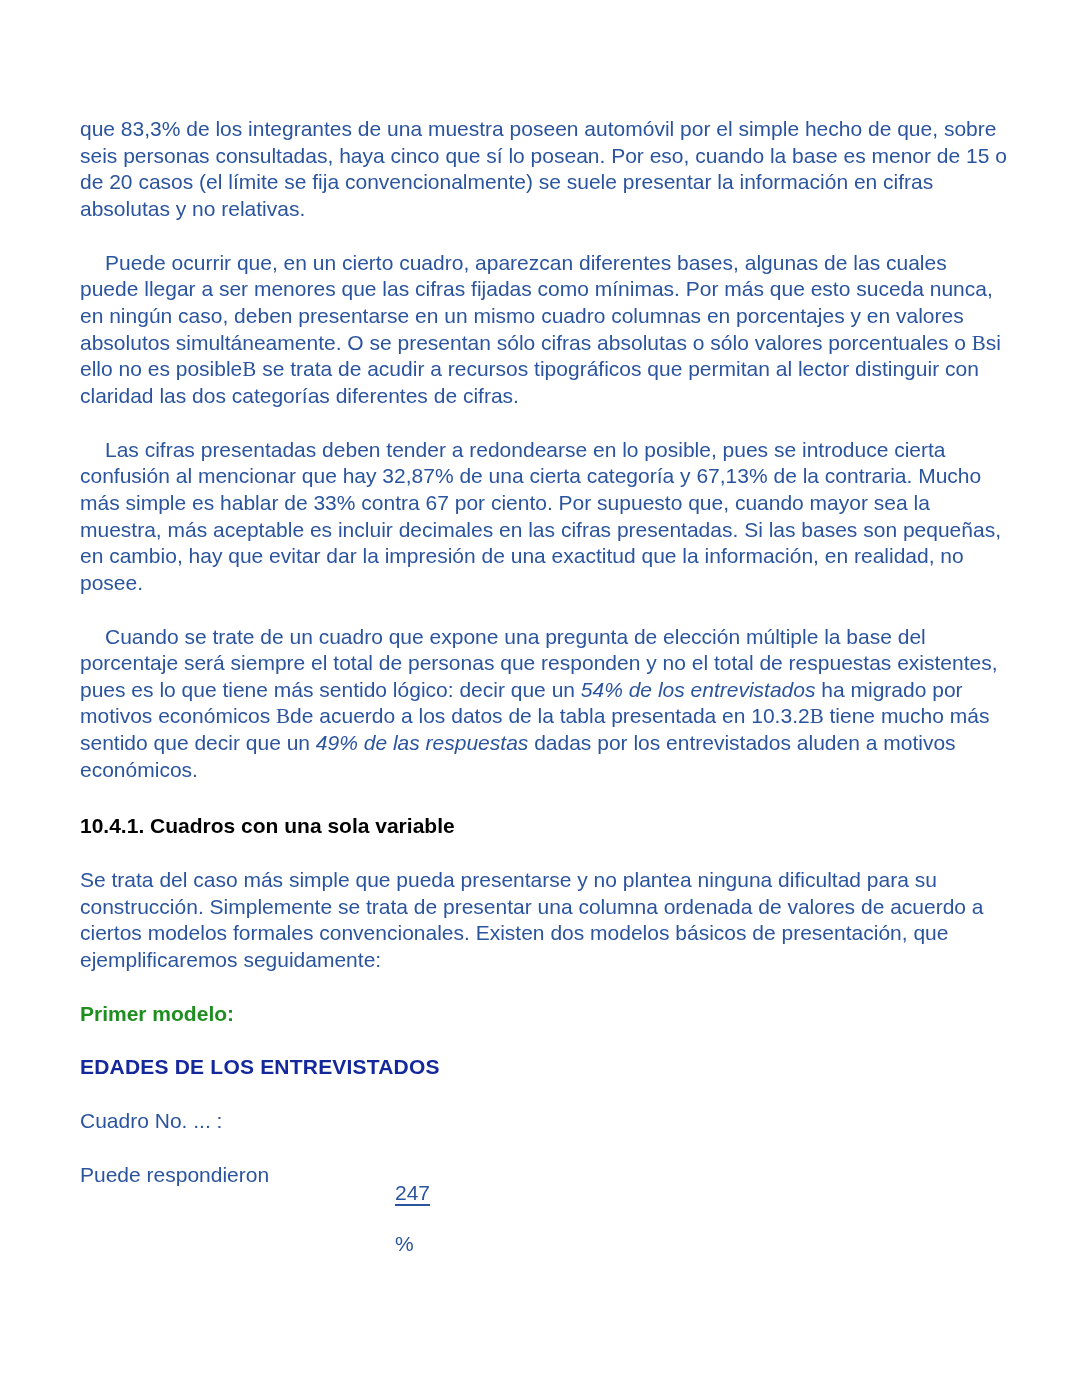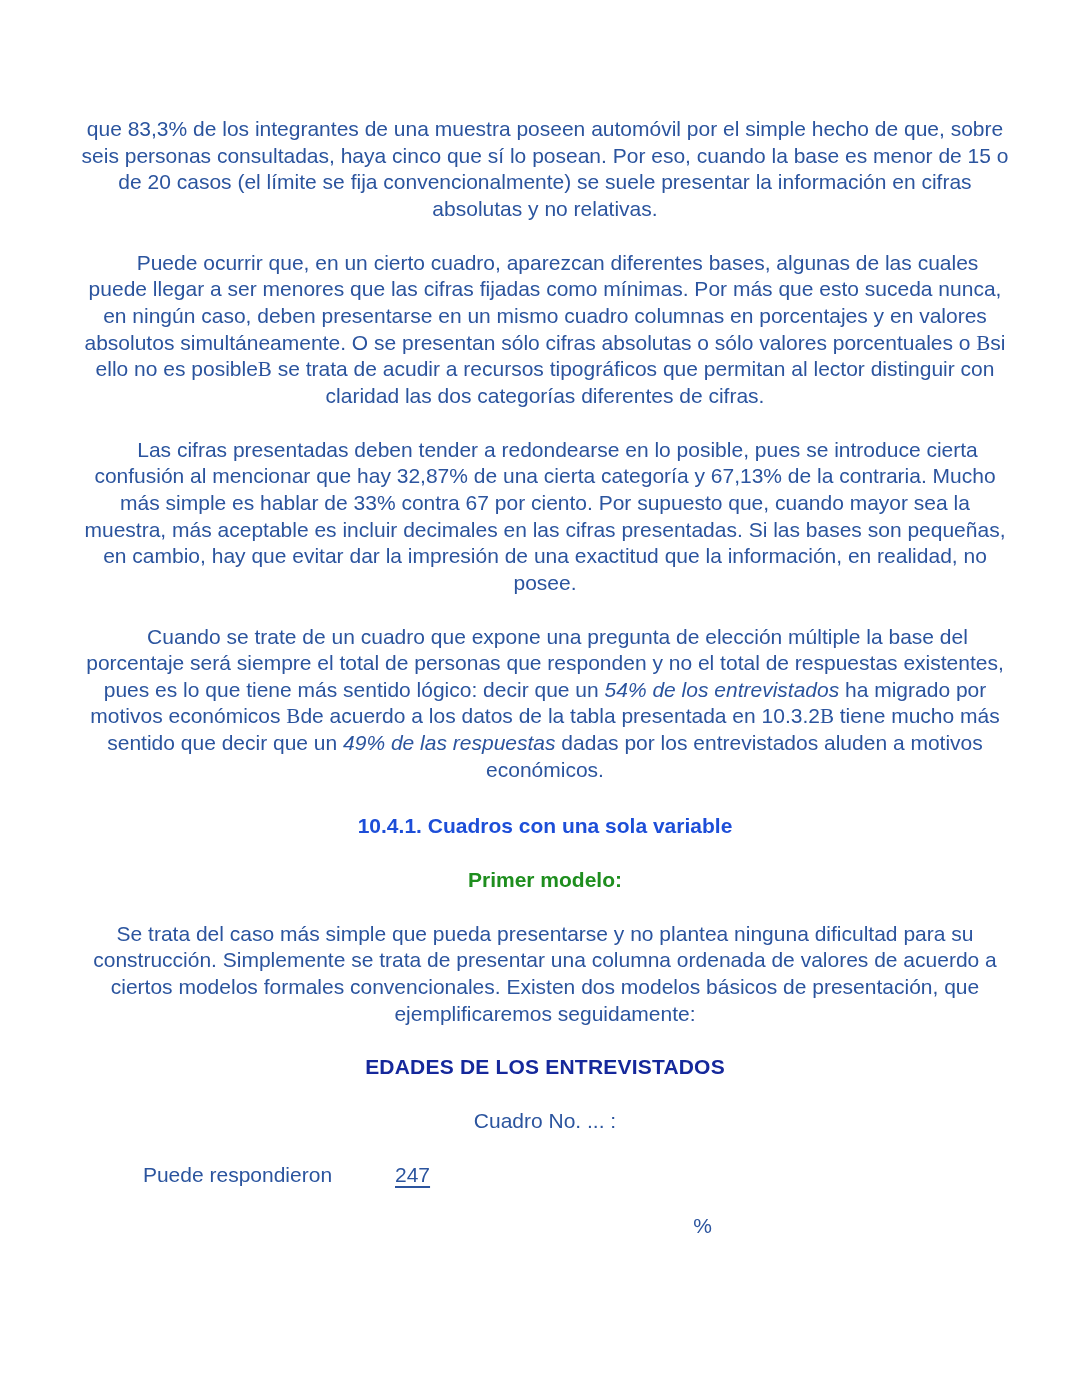--- a/index.html
+++ b/index.html
@@ -14,38 +14,37 @@
     height: 1397px;
     margin: 0 auto;
     background: #ffffff;
     box-sizing: border-box;
     padding: 116px 70px 0 80px;
     font-family: "Liberation Sans", "DejaVu Sans", sans-serif;
     font-size: 21px;
     line-height: 1.27;
     color: #2b549e;
     overflow: hidden;
-    text-align: center;
   }
   p.body-par {
     margin: 0 0 27px 0;
   }
   p.indent {
     text-indent: 25px;
   }
   .dashB {
     font-family: "Liberation Serif", "DejaVu Serif", serif;
   }
   .it {
     font-style: italic;
   }
   h2.section-heading {
     font-size: 21px;
     font-weight: bold;
-    color: #1d4ed8;
+    color: #000000;
     margin: 30px 0 27px 0;
     line-height: 1.27;
   }
   .model-heading {
     font-weight: bold;
     color: #1e8e1e;
     margin: 35px 0 24px 0;
   }
   .cuadro-line {
     margin: 0 0 24px 0;
@@ -63,43 +62,44 @@
   .trow .tlabel {
     width: 315px;
     flex: 0 0 315px;
   }
   .trow .tvalue.pad {
     padding-left: 6px;
   }
   .trow .tvalue.underlined {
     text-decoration: underline;
     text-underline-offset: 4px;
+    margin-top: 18px;
   }
   .percent-row {
     margin: 0 0 0 315px;
   }
 </style>
 </head>
 <body>
 
 <div class="page">
 
   <p class="body-par">que 83,3% de los integrantes de una muestra poseen automóvil por el simple hecho de que, sobre seis personas consultadas, haya cinco que sí lo posean. Por eso, cuando la base es menor de 15 o de 20 casos (el límite se fija convencionalmente) se suele presentar la información en cifras absolutas y no relativas.</p>
 
   <p class="body-par indent"><span>Puede ocurrir que, en un cierto cuadro, aparezcan diferentes bases, algunas de las cuales puede llegar a ser menores que las cifras fijadas como mínimas. Por más que esto suceda nunca, en ningún caso, deben presentarse en un mismo cuadro columnas en porcentajes y en valores absolutos simultáneamente. O se presentan sólo cifras absolutas o sólo valores porcentuales o </span><span class="dashB">B</span><span>si ello no es posible</span><span class="dashB">B</span><span> se trata de acudir a recursos tipográficos que permitan al lector distinguir con claridad las dos categorías diferentes de cifras.</span></p>
 
   <p class="body-par indent">Las cifras presentadas deben tender a redondearse en lo posible, pues se introduce cierta confusión al mencionar que hay 32,87% de una cierta categoría y 67,13%  de la contraria. Mucho más simple es hablar de 33% contra 67 por ciento. Por supuesto que, cuando mayor sea la muestra, más aceptable es incluir decimales en las cifras presentadas. Si las bases son pequeñas, en cambio, hay que evitar dar la impresión de una exactitud que la información, en realidad, no posee.</p>
 
   <p class="body-par indent"><span>Cuando se trate de un cuadro que expone una pregunta de elección múltiple la base del porcentaje será siempre el total de personas que responden y no el total de respuestas existentes, pues es lo que tiene más sentido lógico: decir que un </span><span class="it">54% de los entrevistados</span><span> ha migrado por motivos económicos </span><span class="dashB">B</span><span>de acuerdo a los datos de la tabla presentada en 10.3.2</span><span class="dashB">B</span><span> tiene mucho más sentido que decir que un </span><span class="it">49% de las respuestas</span><span> dadas por los entrevistados aluden a motivos económicos.</span></p>
 
   <h2 class="section-heading">10.4.1. Cuadros con una sola variable</h2>
 
+  <p class="body-par">Se trata del caso más simple que pueda presentarse y no plantea ninguna dificultad para su construcción. Simplemente se trata de presentar una columna ordenada de valores de acuerdo a ciertos modelos formales convencionales. Existen dos modelos básicos de presentación, que ejemplificaremos seguidamente:</p>
+
   <p class="body-par model-heading">Primer modelo:</p>
-
-  <p class="body-par">Se trata del caso más simple que pueda presentarse y no plantea ninguna dificultad para su construcción. Simplemente se trata de presentar una columna ordenada de valores de acuerdo a ciertos modelos formales convencionales. Existen dos modelos básicos de presentación, que ejemplificaremos seguidamente:</p>
 
   <p class="body-par table-title">EDADES DE LOS ENTREVISTADOS</p>
 
   <p class="body-par cuadro-line">Cuadro No. ... :</p>
 
 
   <div class="trow">
     <span class="tlabel">Puede respondieron</span>
     <span class="tvalue underlined">247</span>
   </div>

